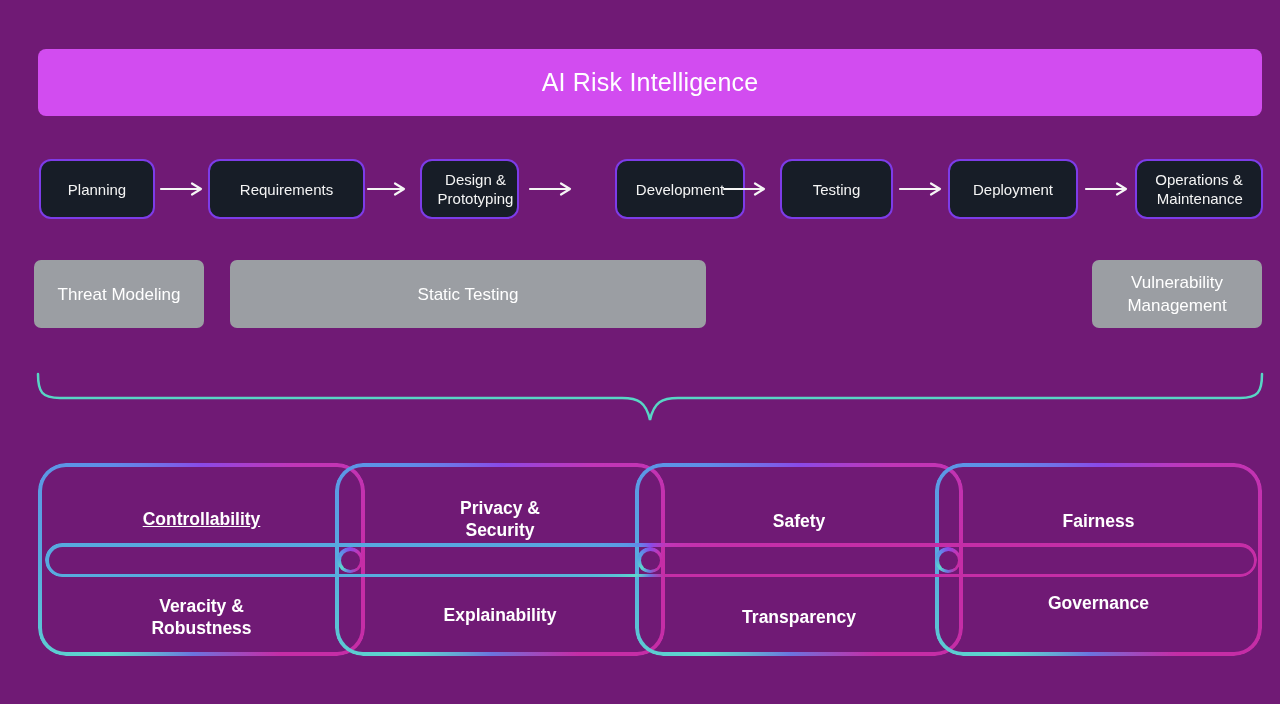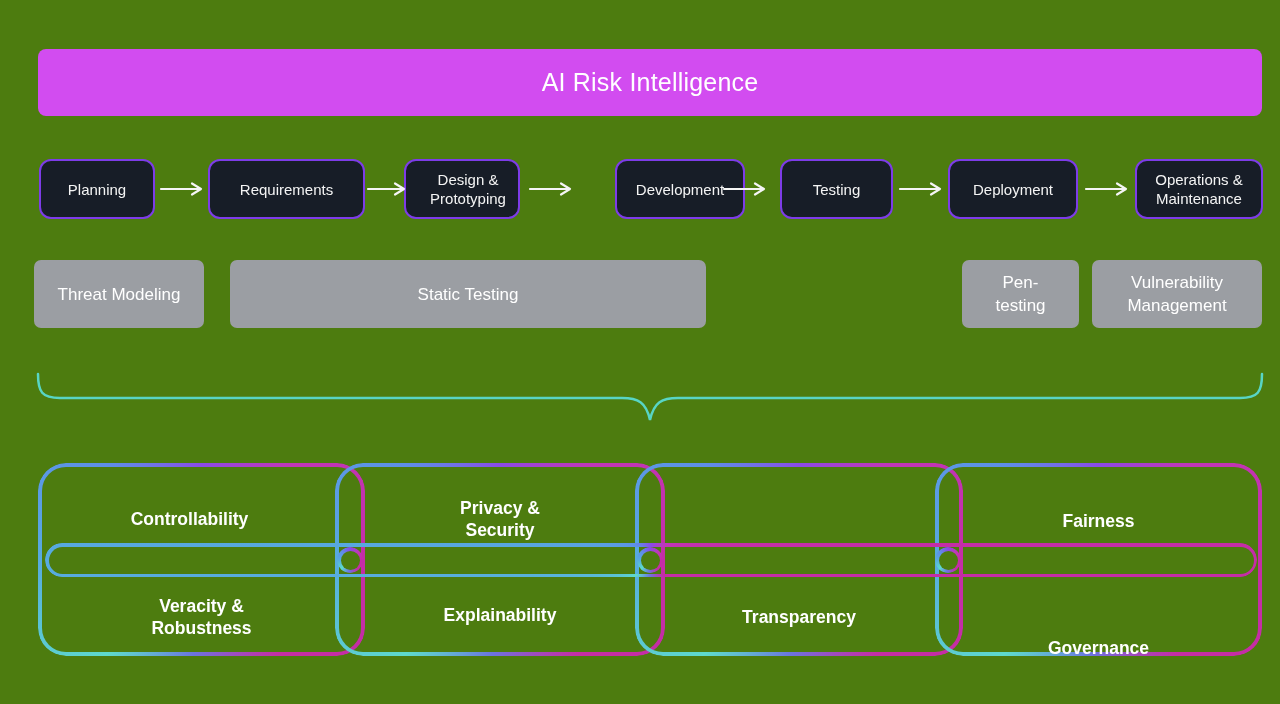--- a/index.html
+++ b/index.html
@@ -1,18 +1,18 @@
 <!DOCTYPE html>
 <html><head>
 <meta charset="utf-8">
 <style>
   html,body{margin:0;padding:0;background:#161b23;}
   #stage{
     position:relative;width:1280px;height:704px;overflow:hidden;
-    background:#4d7c0f;
+    background:#701a75;
     font-family:"Liberation Sans","DejaVu Sans",sans-serif;
     color:#fff;
   }
   .abs{position:absolute;box-sizing:border-box;}
   
   .banner{
     left:38px;top:49px;width:1224px;height:67px;border-radius:8px;
     background:#d24cf0;display:flex;align-items:center;justify-content:center;
     font-size:25px;font-weight:500;letter-spacing:.2px;
   }
@@ -55,53 +55,52 @@
 <body>
 
 <div id="stage">
 
   <div class="abs banner">
     <span>AI Risk Intelligence</span>
   </div>
 
   <div class="abs flow-box" style="left:39px;width:116px;">Planning</div>
   <div class="abs flow-box" style="left:208px;width:157px;">Requirements</div>
-  <div class="abs flow-box" style="left:404px;width:116px;padding-left:12px;">Design &amp;
+  <div class="abs flow-box" style="left:420px;width:99px;padding-left:12px;">Design &amp;
 Prototyping</div>
   <div class="abs flow-box" style="left:578px;width:130px;margin-left:37px;">Development</div>
   <div class="abs flow-box" style="left:780px;width:113px;">Testing</div>
   <div class="abs flow-box" style="left:948px;width:130px;">Deployment</div>
-  <div class="abs flow-box" style="left:1135px;width:128px;">Operations &amp;
+  <div class="abs flow-box" style="left:1135px;width:128px;text-align:right;">Operations &amp;
 Maintenance</div>
 
   <div class="abs gray-box" style="left:34px;width:170px;">Threat Modeling</div>
   <div class="abs gray-box" style="left:230px;width:476px;">Static Testing</div>
-  <div class="abs gray-box" style="left:962px;width:117px;">Pen-
-testing</div>
   <div class="abs gray-box" style="left:1092px;width:170px;">Vulnerability
 Management</div>
 
   <div class="abs ring chain-rect" style="left:38px;width:327px;"></div>
   <div class="abs ring chain-rect" style="left:335px;width:330px;"></div>
   <div class="abs ring chain-rect" style="left:635px;width:328px;"></div>
   <div class="abs ring chain-rect" style="left:935px;width:327px;"></div>
   <div class="abs ring chain-pill"></div>
   <div class="abs ring chain-circle" style="left:337px;"></div>
   <div class="abs ring chain-circle" style="left:637px;"></div>
   <div class="abs ring chain-circle" style="left:935px;"></div>
 
-  <div class="abs risk-label" style="left:36px;width:307px;top:508px;">Controllability</div>
+  <div class="abs risk-label" style="left:48px;width:307px;top:508px;text-decoration:underline;">Controllability</div>
   <div class="abs risk-label" style="left:345px;width:310px;top:497px;">Privacy &amp;
 Security</div>
+  <div class="abs risk-label" style="left:645px;width:308px;top:510px;">Safety</div>
   <div class="abs risk-label" style="left:48px;width:307px;top:595px;">Veracity &amp;
 Robustness</div>
   <div class="abs risk-label" style="left:945px;width:307px;top:510px;">Fairness</div>
   <div class="abs risk-label" style="left:345px;width:310px;top:604px;">Explainability</div>
   <div class="abs risk-label" style="left:645px;width:308px;top:606px;">Transparency</div>
-  <div class="abs risk-label" style="left:945px;width:307px;top:637px;">Governance</div>
+  <div class="abs risk-label" style="left:945px;width:307px;top:592px;">Governance</div>
 
   <svg id="overlay" class="abs" viewBox="0 0 1280 704">
     <g stroke="#f5f5f5" stroke-width="2.2" fill="none" stroke-linecap="round">
       <path d="M161 189 H201 M201 189 l-9 -5.5 M201 189 l-9 5.5"></path>
       <path d="M368 189 H404 M404 189 l-9 -5.5 M404 189 l-9 5.5"></path>
       <path d="M530 189 H570 M570 189 l-9 -5.5 M570 189 l-9 5.5"></path>
       <path d="M724 189 H764 M764 189 l-9 -5.5 M764 189 l-9 5.5"></path>
       <path d="M900 189 H940 M940 189 l-9 -5.5 M940 189 l-9 5.5"></path>
       <path d="M1086 189 H1126 M1126 189 l-9 -5.5 M1126 189 l-9 5.5"></path>
     </g>

